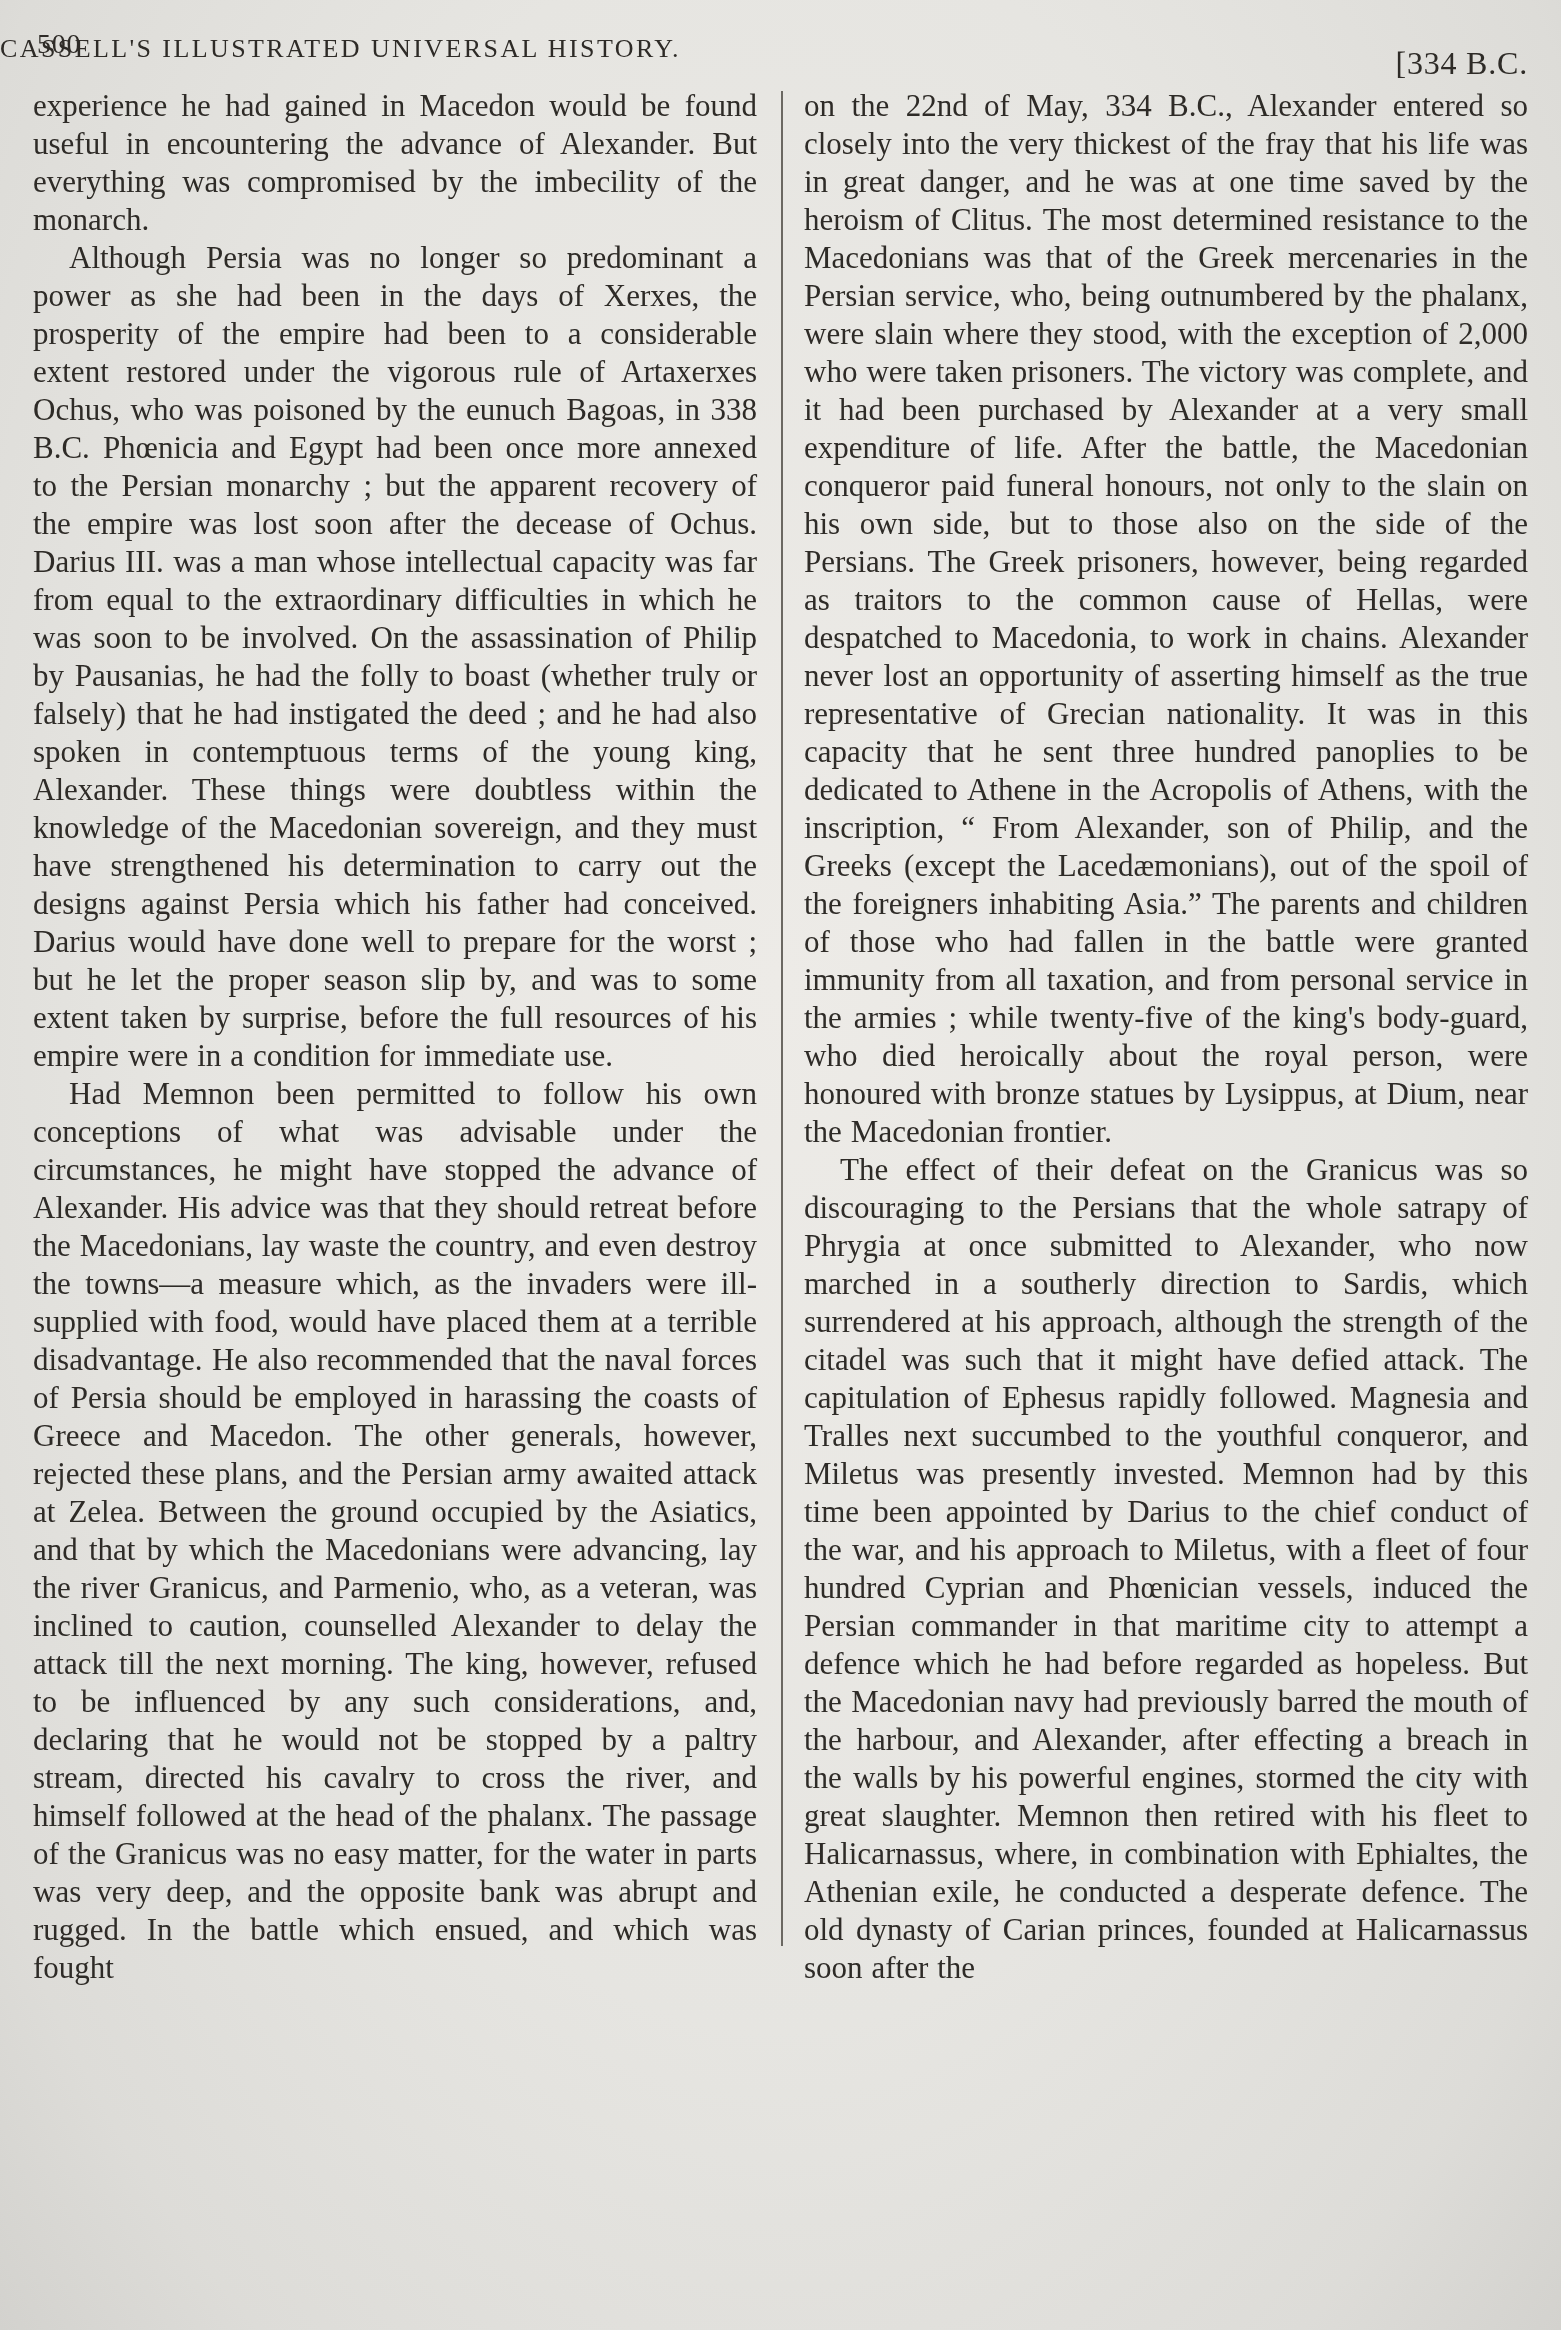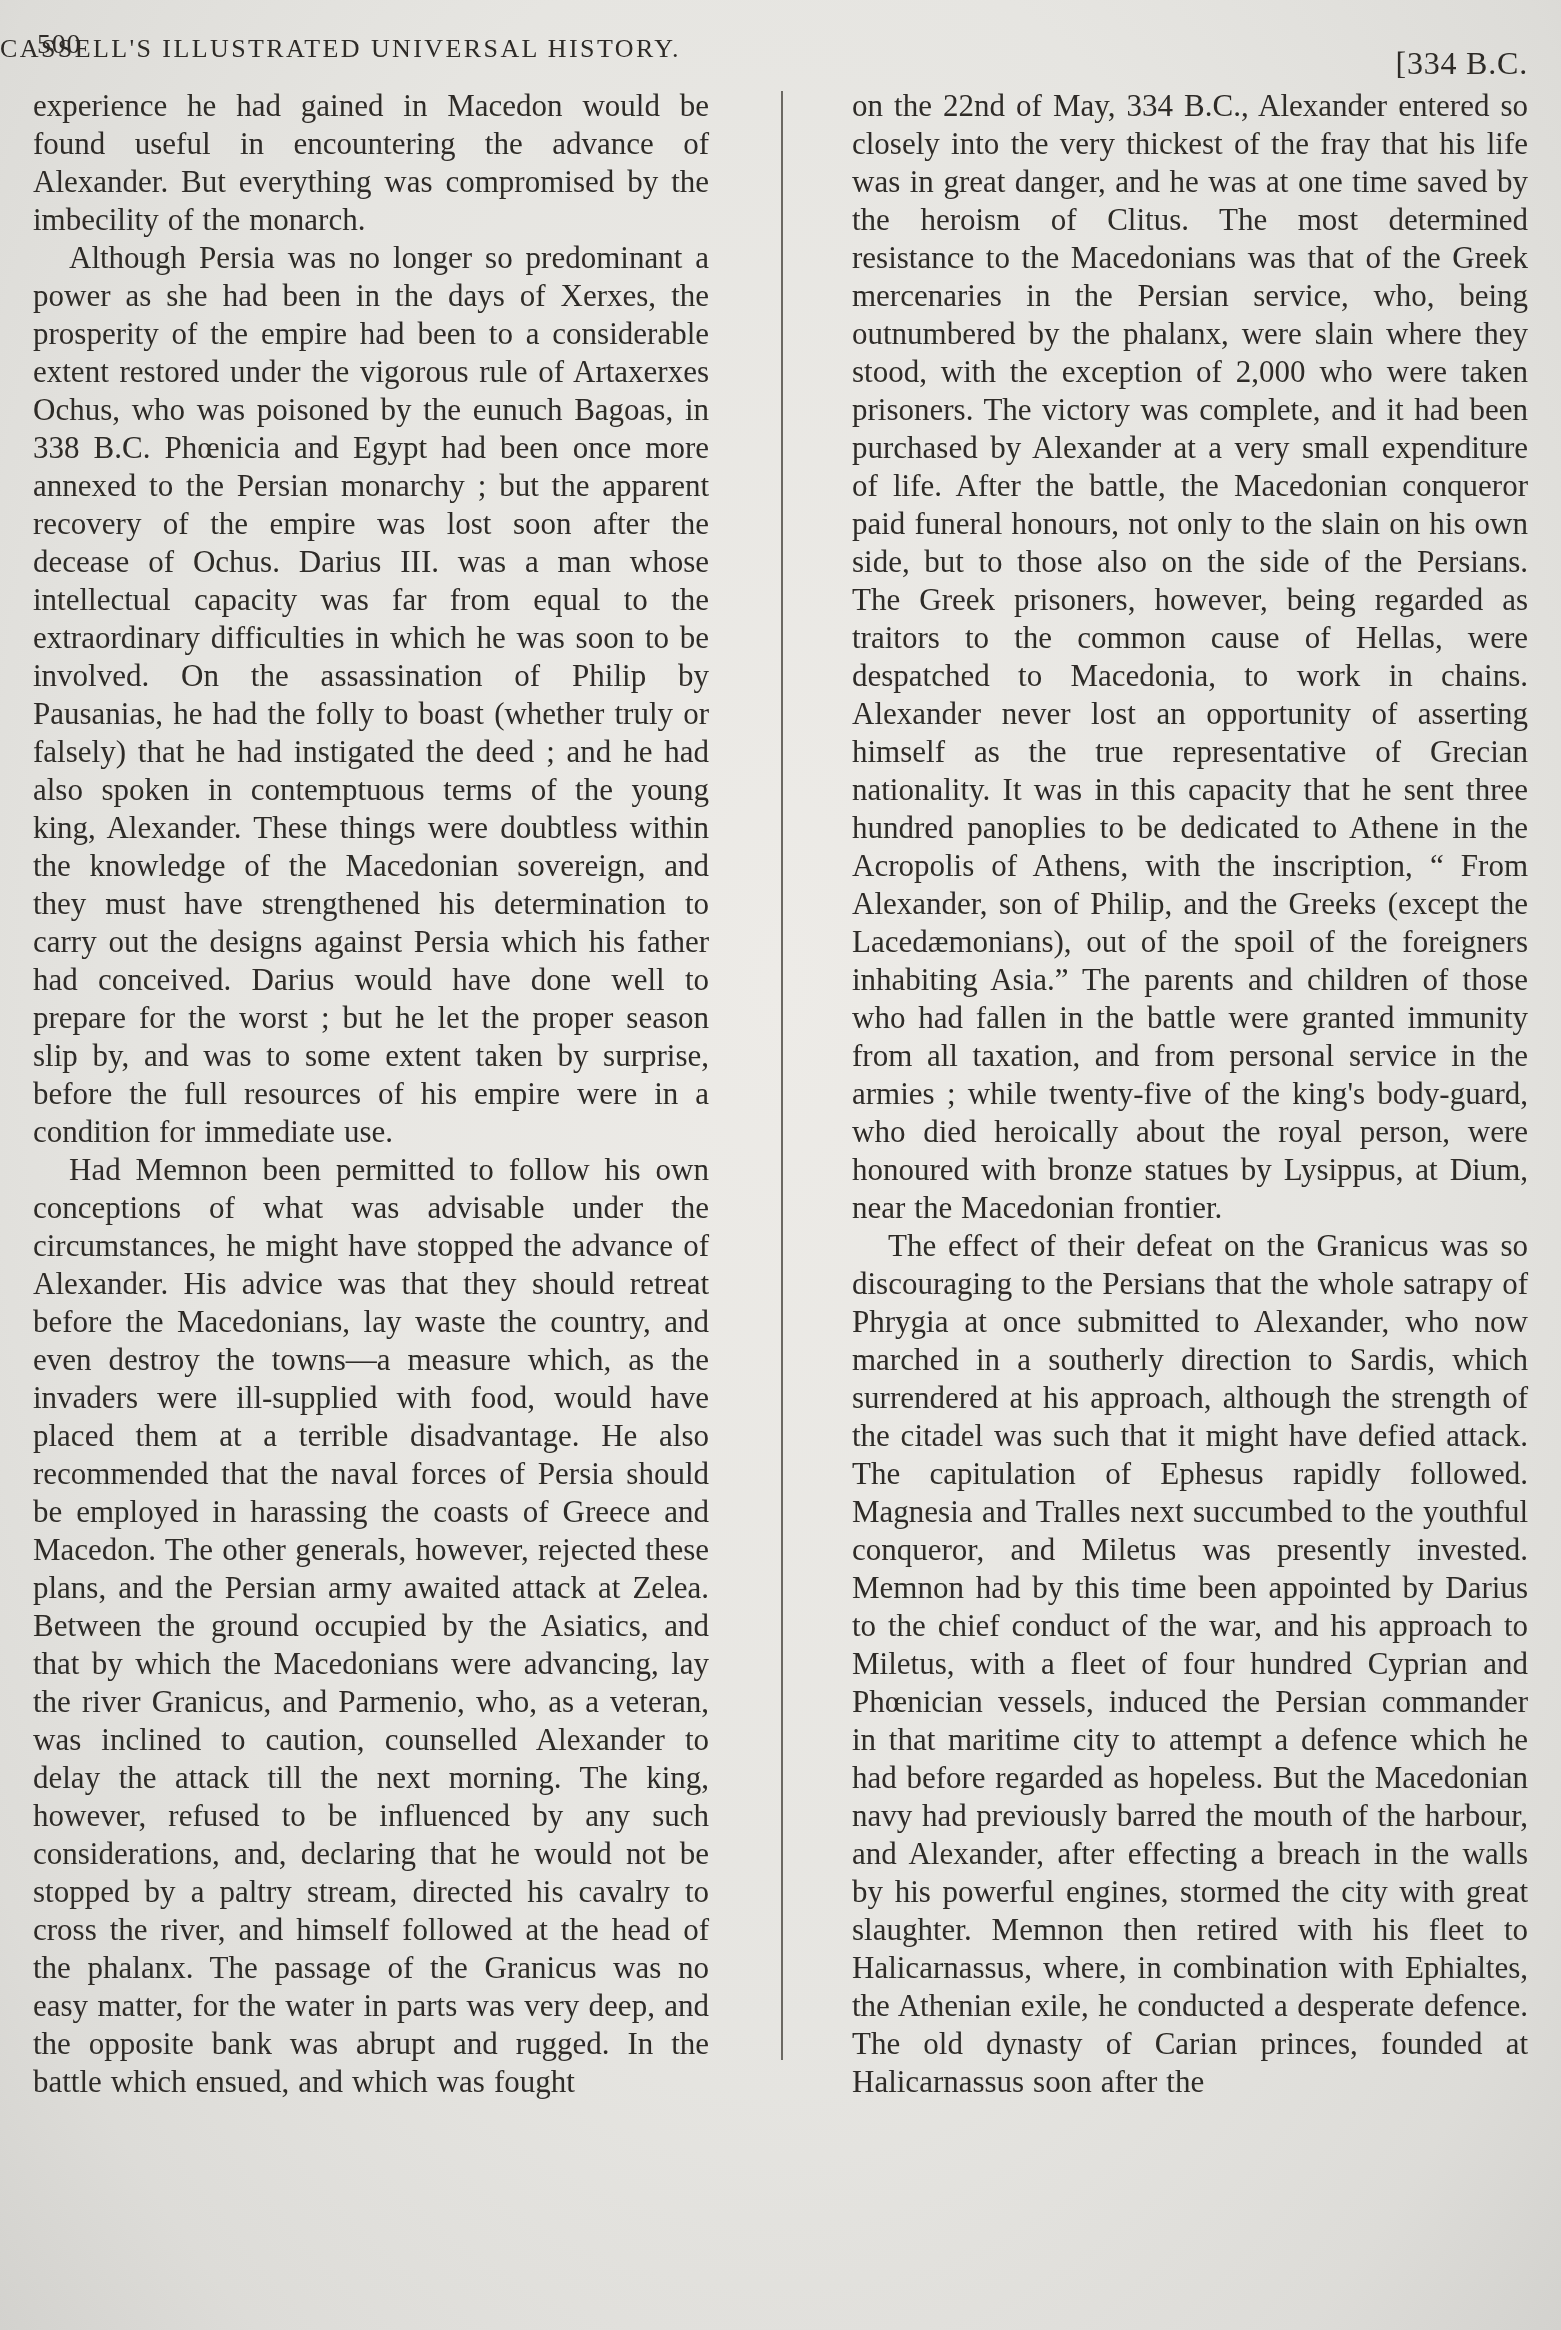--- a/index.html
+++ b/index.html
@@ -41,21 +41,20 @@
     right: 33px;
     top: 45px;
     font-size: 32px;
     letter-spacing: 0.8px;
   }
   .columns {
     display: flex;
     align-items: stretch;
     padding: 0 33px;
     margin-top: 11.4px;
-    gap: 48px;
   }
   .col {
     flex: 1 1 0;
     font-size: 31px;
     line-height: 38px;
     text-align: justify;
     word-spacing: 1.2px;
   }
   .col-divider {
     width: 1.6px;

